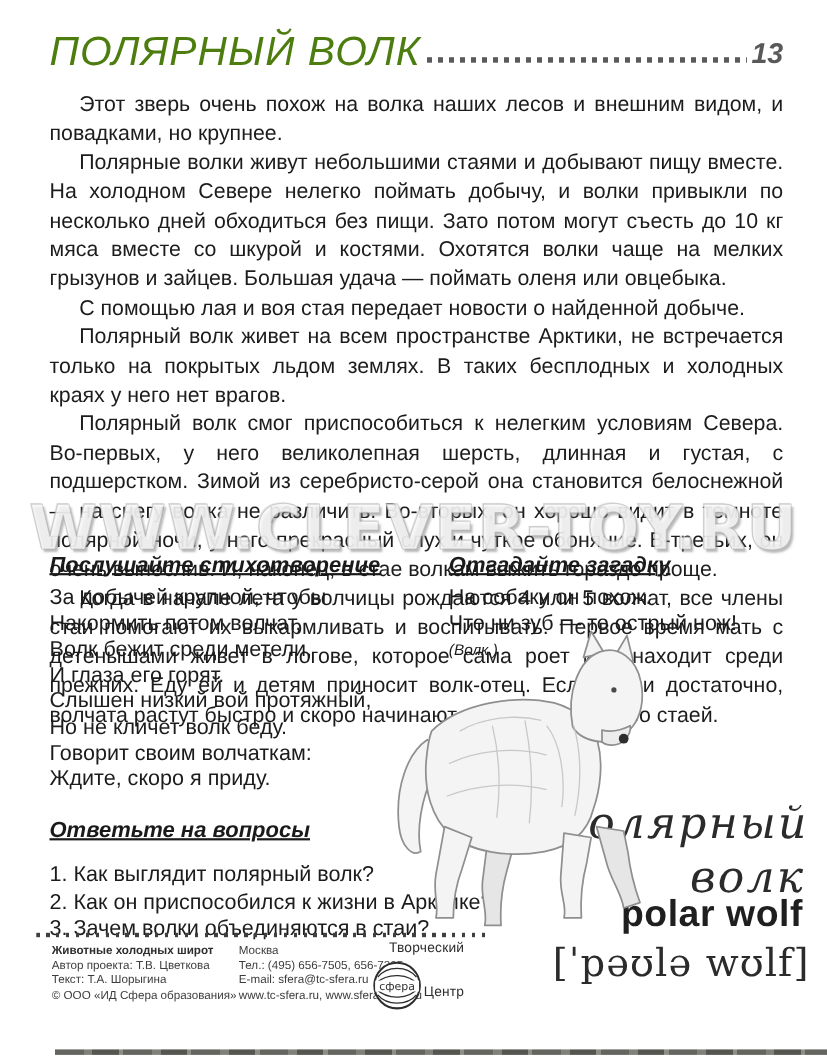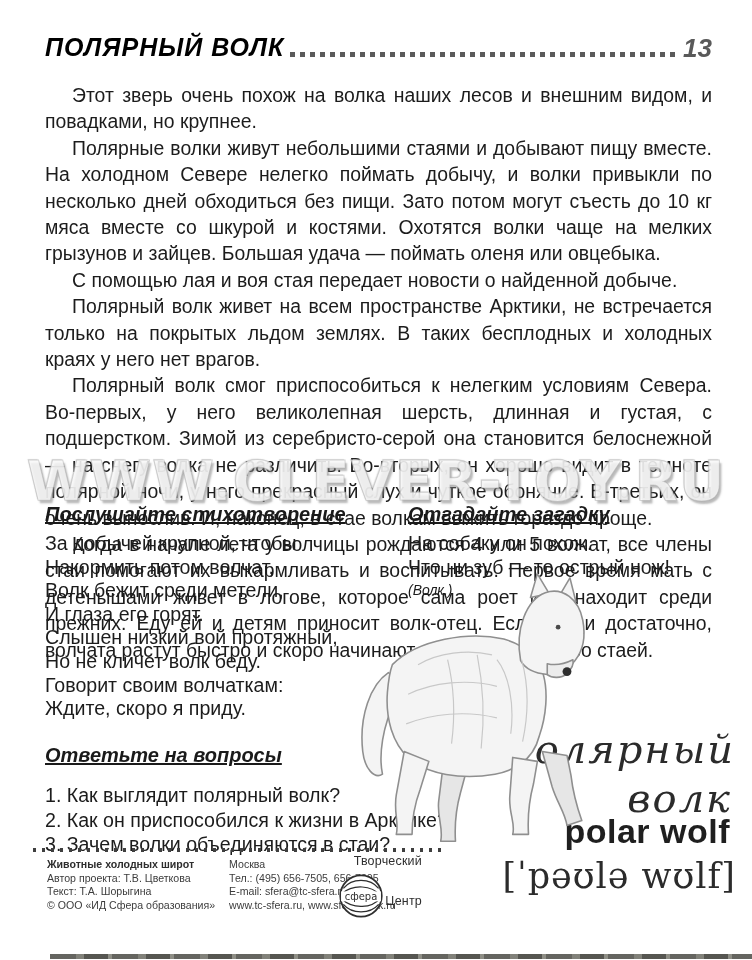--- a/index.html
+++ b/index.html
@@ -5,22 +5,22 @@
   html,body { margin:0; padding:0; }
   body {
     width:752px; height:960px; position:relative; overflow:hidden;
     background:#ffffff; font-family:"Liberation Sans", sans-serif; color:#1c1c1c;
   }
   .abs { position:absolute; }
 
   
   .header { left:45px; top:32px; width:667px; display:flex; align-items:flex-end; }
   .title {
-    font-size:25px; font-weight:bold; font-style:italic; letter-spacing:1px;
-    color:#000000; white-space:nowrap; line-height:30px;
+    font-size:37px; font-weight:normal; font-style:italic; letter-spacing:1px;
+    color:#4d7c0f; white-space:nowrap; line-height:30px;
   }
   .leader {
     flex:1; height:5px; margin:0 4px 5px 6px;
     background-image:repeating-linear-gradient(to right,#5a5a5a 0 5px,transparent 5px 10px);
   }
   .pagenum { font-size:26px; font-weight:bold; font-style:italic; color:#595959; line-height:28px; }
 
   
   .bodytext { left:45px; top:82px; width:667px; font-size:19.4px; line-height:26.4px; text-align:justify; }
   .bodytext p { margin:0; text-indent:27px; }
@@ -49,21 +49,21 @@
   
   .questions { left:45px; top:744px; width:480px; }
   .questions .sec-heading { margin-bottom:16px; }
   .question-line { line-height:24.6px; }
 
   
   .footer-rule {
     left:33px; top:848px; width:408px; height:4px;
     background-image:repeating-linear-gradient(to right,#3f3f3f 0 3px,transparent 3px 9px);
   }
-  .footer-cols { left:47px; top:858px; width:300px; display:flex; gap:14px;
+  .footer-cols { left:47px; top:858px; width:300px; display:flex; gap:2px;
     font-size:10.6px; line-height:13.6px; color:#3c3c3c; }
   .fcol { white-space:nowrap; }
   .fcol .b { font-weight:bold; color:#2e2e2e; }
 
   .logo { left:336px; top:852px; width:86px; height:68px; color:#2e2e2e; }
   .logo-line { position:absolute; right:0; font-size:12.5px; line-height:12px; letter-spacing:0.2px; }
   .logo-line1 { top:3px; }
   .logo-line2 { top:15px;margin-top:28px; }
   .logo-sphere { position:absolute; left:2px; top:21px; width:46px; height:46px; }
 

